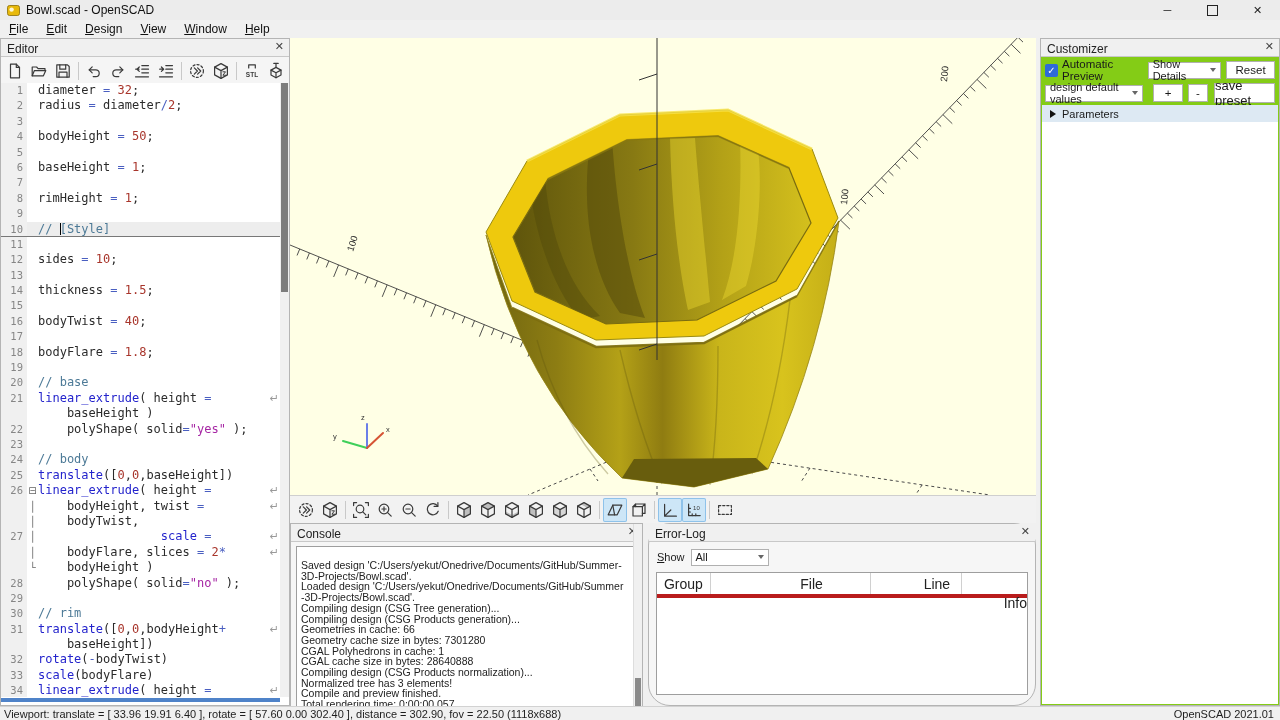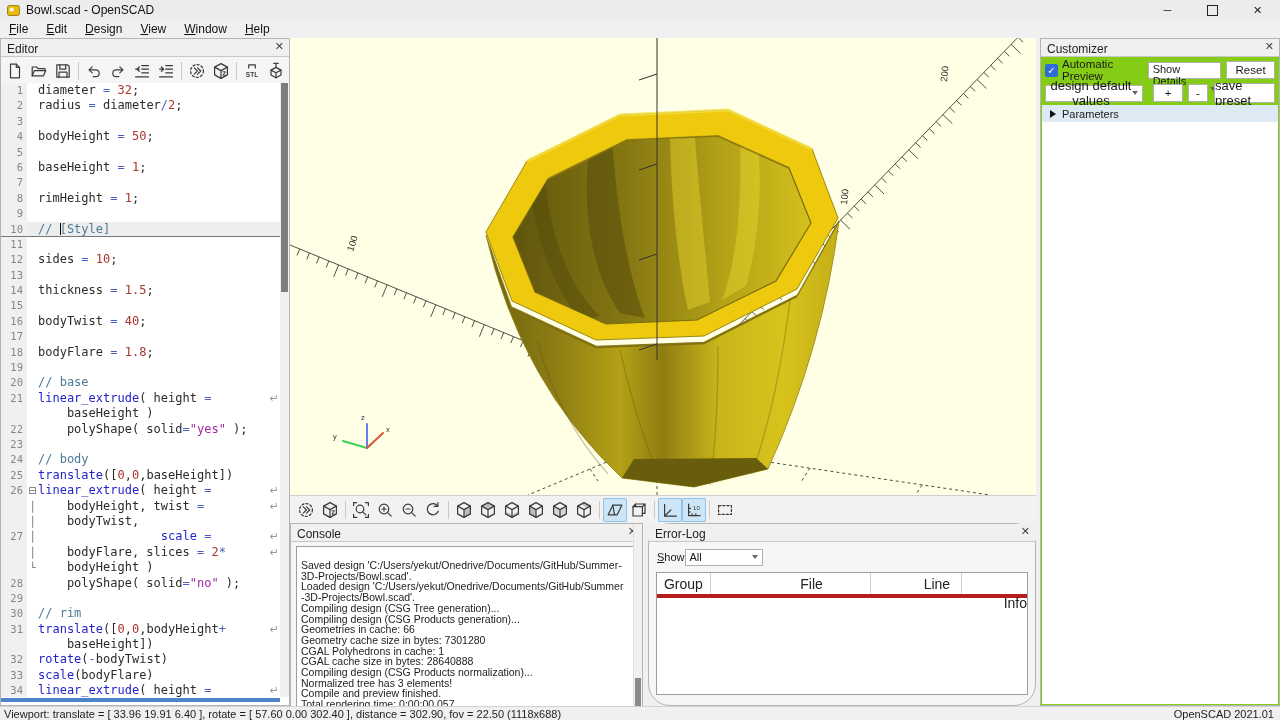--- a/index.html
+++ b/index.html
@@ -560,21 +560,21 @@
         <div id="con-thumb"></div>
       </div>
   </div>
 
   <div class="panel" id="errorlog-panel">
     <div class="phead">
       <span>Error-Log</span>
       <span class="pclose">✕</span>
     </div>
     <div id="el-filterrow">
-      <span id="el-showlabel" style=""><u>S</u>how</span>
+      <span id="el-showlabel" style="margin-right:6px;"><u>S</u>how</span>
       <div class="combo" style="width:78px;">
         <span>All</span>
         <span class="chev"></span>
       </div>
     </div>
     <div id="el-table">
       <div id="el-header">
           <div class="hcell" style="width: 60px;">Group</div>
           <div class="hcell" style="width: 132px;">File</div>
           <div class="hcell" style="width: 54px;">Line</div>
@@ -584,31 +584,31 @@
   </div>
 
   <div class="panel" id="customizer-panel">
     <div class="phead">
       <span>Customizer</span>
       <span class="pclose">✕</span>
     </div>
     <div id="cz-row1">
       <div class="checkbox">✓</div>
       <span class="czlabel">Automatic Preview</span>
-      <div class="combo" style="width:86px;margin-left:6px;flex-direction:column;">
+      <div class="combo" style="width:86px;margin-left:6px;">
         <span>Show Details</span>
         <span class="chev"></span>
       </div>
       <div class="btn" style="width:58px;height:18px;margin-left:5px;">
         <span>Reset</span>
       </div>
     </div>
     <div id="cz-row2">
       <div class="combo" style="width:98px;">
-        <span style="font-size:13px;text-align:center;">design default values</span>
+        <span style="font-size:11px;">design default values</span>
         <span class="chev"></span>
       </div>
       <div class="btn" style="width:30px;height:18px;margin-left:10px;">
         <span>+</span>
       </div>
       <div class="btn" style="width:20px;height:18px;margin-left:5px;">
         <span>-</span>
       </div>
       <div class="btn" style="flex:1;height:20px;margin-left:6px;font-size:13px;">
         <span>save preset</span>

